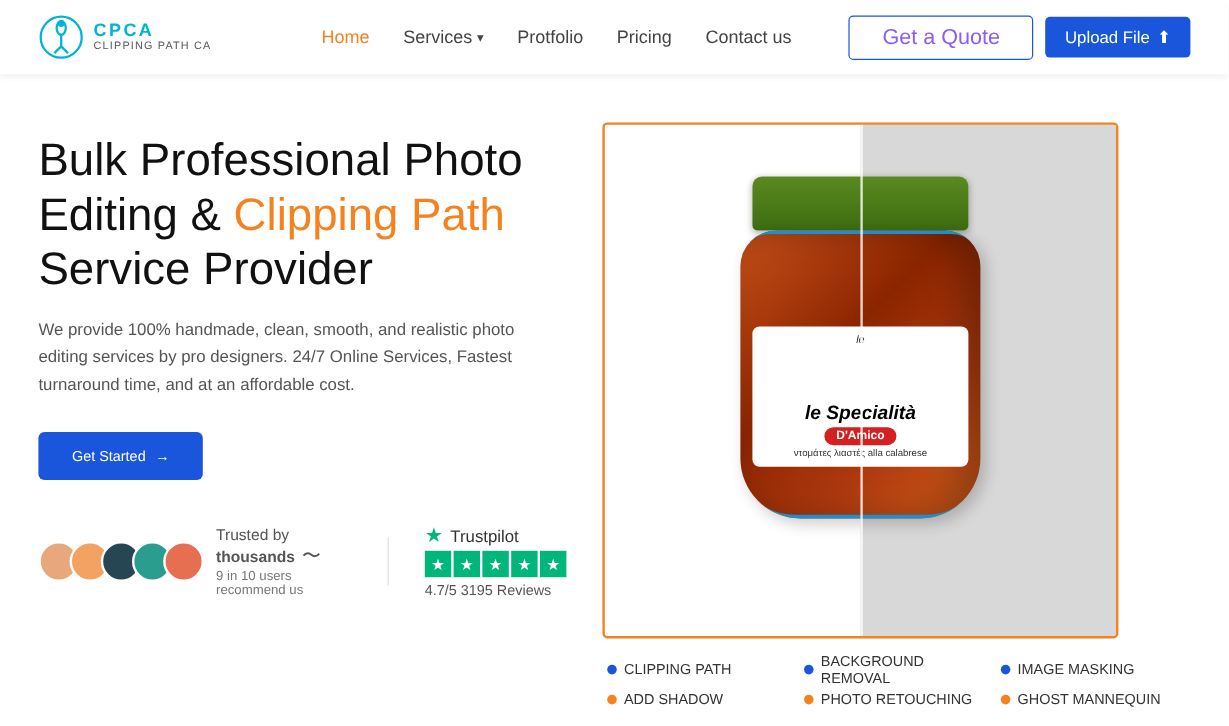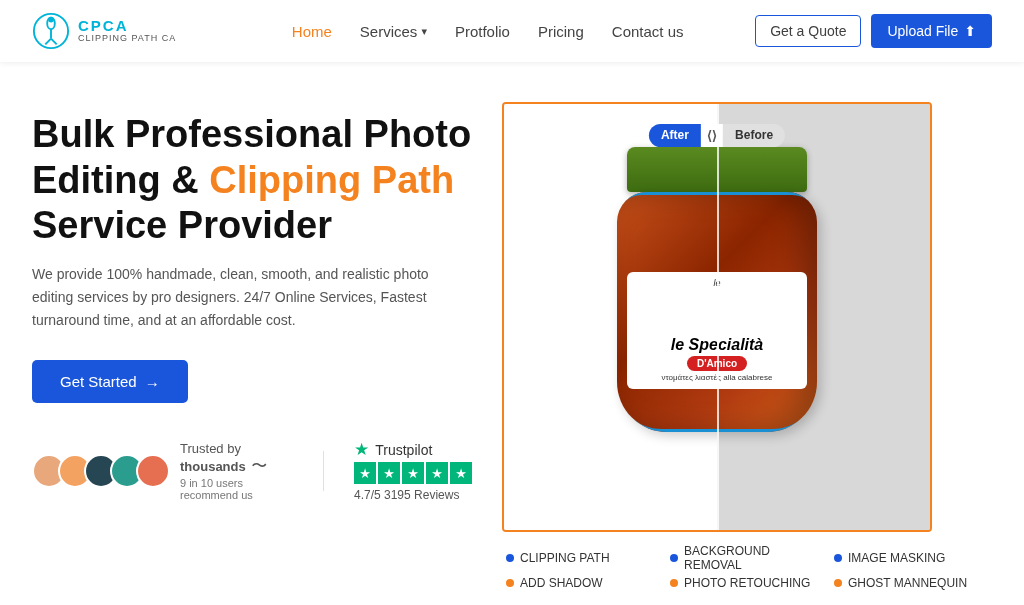--- a/index.html
+++ b/index.html
@@ -14,40 +14,40 @@
     .logo-area { display: flex; align-items: center; gap: 8px; }
     .logo-text { display: flex; flex-direction: column; line-height: 1.1; }
     .logo-cpca { color: #00b4d8; font-size: 15px; font-weight: 900; letter-spacing: 2px; }
     .logo-sub { color: #555; font-size: 9px; letter-spacing: 1px; text-transform: uppercase; }
     .nav-links { display: flex; align-items: center; gap: 28px; margin-left: 44px; }
     .nav-link { text-decoration: none; font-size: 15px; color: #444; cursor: pointer; }
     .nav-link.active { color: #f4821f; }
     .nav-link-with-arrow { display: flex; align-items: center; gap: 4px; }
     .nav-buttons { display: flex; align-items: center; gap: 10px; }
     .btn-quote {
-      border: 1.5px solid #1a56db; color: #404040; background: #fff;
-      padding: 7px 14px; border-radius: 4px; font-size: 14px; cursor: pointer;
+      border: 1.5px solid #1a56db; color: #8b5cf6; background: #fff;
+      padding: 7px 27px; border-radius: 4px; font-size: 18px; cursor: pointer;
     }
     .btn-upload {
       background: #1a56db; color: #fff; border: none;
       padding: 9px 16px; border-radius: 4px; font-size: 14px; cursor: pointer;
       display: flex; align-items: center; gap: 6px;
     }
 
     
     .main { display: flex; align-items: flex-start; padding: 40px 32px 0 32px; gap: 30px; }
 
     
     .hero-left { flex: 0 0 440px; padding-top: 10px; }
-    .hero-title { font-size: 38px; font-weight: 700; color: #111; line-height: 1.2; margin-bottom: 14px; }
+    .hero-title { font-size: 38px; font-weight: 400; color: #111; line-height: 1.2; margin-bottom: 14px; }
     .hero-title .orange { color: #f4821f; }
     .hero-desc { font-size: 14px; color: #555; line-height: 1.65; max-width: 400px; margin-bottom: 28px; }
     .btn-started {
       background: #1a56db; color: #fff; border: none;
-      padding: 13px 28px; border-radius: 5px; font-size: 15px; cursor: pointer;
+      padding: 13px 28px; border-radius: 5px; font-size: 12px; cursor: pointer;
       display: inline-flex; align-items: center; gap: 8px;
     }
     .trust-row { display: flex; align-items: center; gap: 30px; margin-top: 36px; }
     .avatars { display: flex; align-items: center; }
     .avatar {
       width: 34px; height: 34px; border-radius: 50%; border: 2px solid #fff;
       margin-left: -8px; background: #ccc; overflow: hidden; display: flex; align-items: center; justify-content: center;
       font-size: 13px; font-weight: 700; color: #fff;
     }
     .avatar:first-child { margin-left: 0; }
@@ -245,25 +245,20 @@
             <div class="jar-label-special" style="font-size:16px; font-style:italic; font-weight:800;">le Specialità</div>
             <div><span class="jar-label-brand">D'Amico</span></div>
             <div class="jar-label-sub">ντομάτες λιαστές alla calabrese</div>
           </div>
           <div class="jar-clip-outline"></div>
         </div>
       </div>
 
       <div class="split-line"></div>
 
-      <div class="split-badge">
-        <span class="badge-after">After</span>
-        <span class="badge-divider">⟨⟩</span>
-        <span class="badge-before">Before</span>
-      </div>
     </div>
 
     <div class="feature-tags">
       <div class="feature-tag">
         <div class="dot dot-blue"></div>
         <span>CLIPPING PATH</span>
       </div>
       <div class="feature-tag">
         <div class="dot dot-blue"></div>
         <span>BACKGROUND REMOVAL</span>

